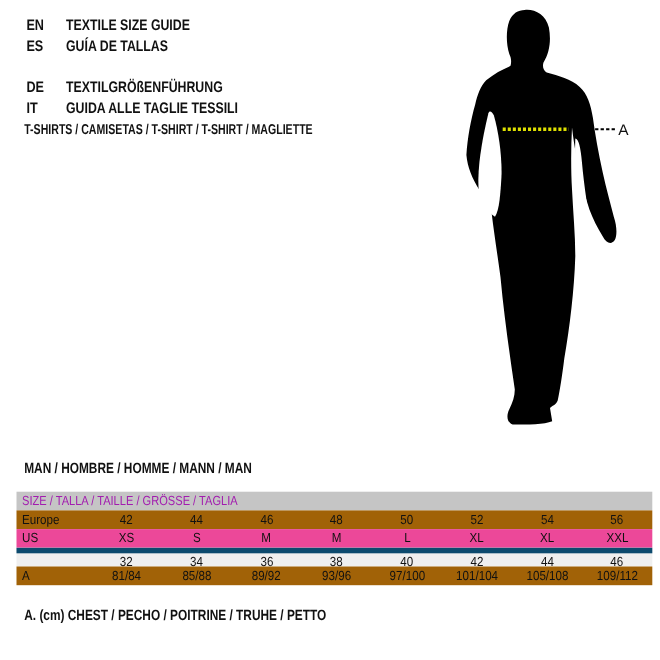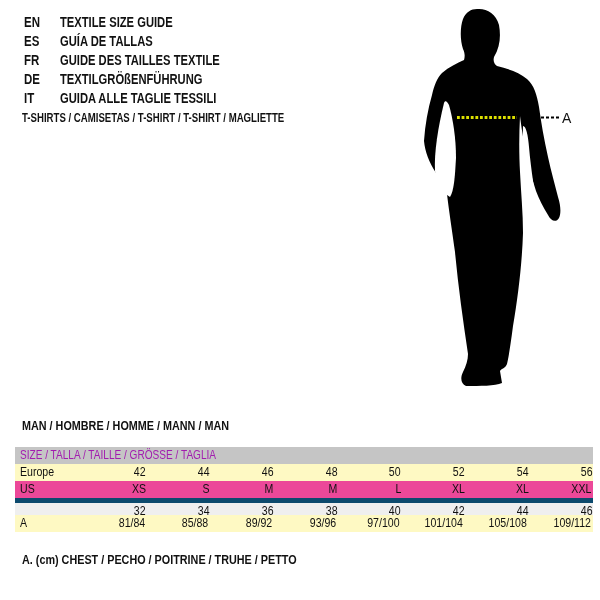--- a/index.html
+++ b/index.html
@@ -22,39 +22,36 @@
   
   .size-table{position:absolute;left:15px;top:447px;width:578px;font-size:12px;}
   .size-table .thead{
     height:17px;line-height:17px;background:#c5c5c5;padding-left:5px;box-sizing:border-box;
     white-space:nowrap;color:#a21caf;
   }
   .size-table .thead>span{display:inline-block;transform:scaleX(0.84);transform-origin:0 50%;}
   .trow{display:grid;grid-template-columns:68px repeat(8,1fr);height:17px;line-height:17px;box-sizing:border-box;}
   .trow .lbl{text-align:left;padding-left:5px;white-space:nowrap;}
   .trow .lbl>span{display:inline-block;transform:scaleX(0.88);transform-origin:0 50%;}
-  .trow .val{text-align:right;white-space:nowrap;}
+  .trow .val{text-align:center;white-space:nowrap;}
   .trow .val>span{display:inline-block;transform:scaleX(0.88);}
-  .row-white{background:#fef9c3;}
+  .row-white{background:#a16207;}
   .row-gray{background:#ec4899;}
   .row-gray2{background:#efefef;border-top:5px solid #0c4a6e;}
 </style>
 </head>
 <body>
 
 <div id="stage">
 
   <div class="lang-row" style="top:14px">
     <span class="lang-code">EN</span><span class="lang-label">TEXTILE SIZE GUIDE</span>
   </div>
   <div class="lang-row" style="top:33px">
     <span class="lang-code">ES</span><span class="lang-label">GUÍA DE TALLAS</span>
-  </div>
-  <div class="lang-row" style="top:52px">
-    <span class="lang-code">FR</span><span class="lang-label">GUIDE DES TAILLES TEXTILE</span>
   </div>
   <div class="lang-row" style="top:71px">
     <span class="lang-code">DE</span><span class="lang-label">TEXTILGRÖßENFÜHRUNG</span>
   </div>
   <div class="lang-row" style="top:90px">
     <span class="lang-code">IT</span><span class="lang-label">GUIDA ALLE TAGLIE TESSILI</span>
   </div>
 
   <div class="garment-line" style="top:110px">
     <span>T-SHIRTS / CAMISETAS / T-SHIRT / T-SHIRT / MAGLIETTE</span>

